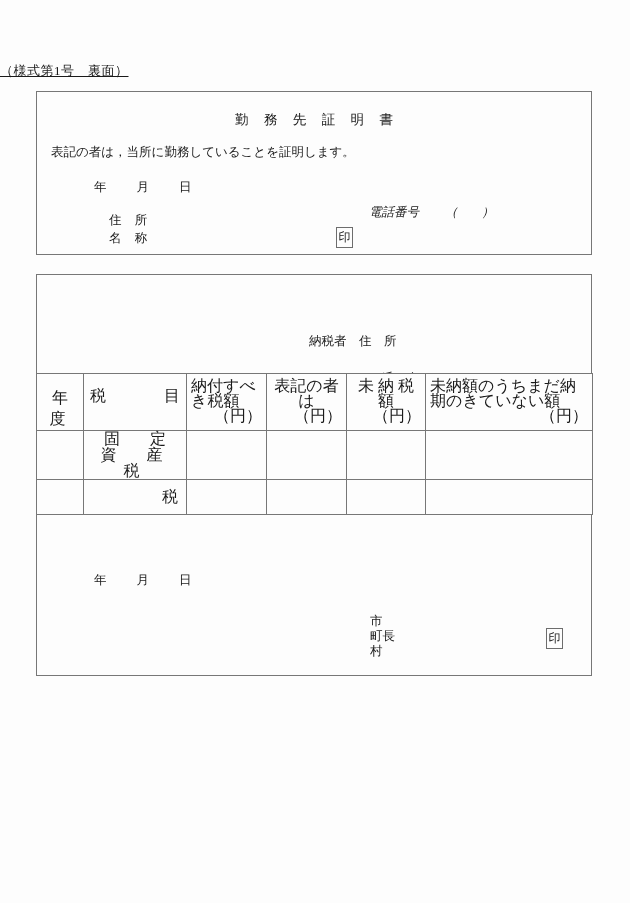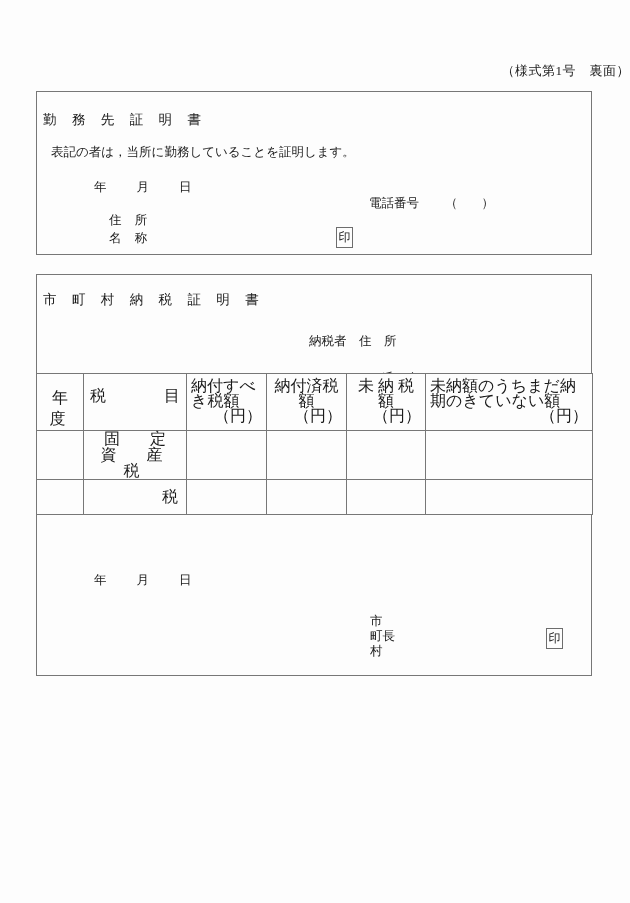--- a/index.html
+++ b/index.html
@@ -23,23 +23,24 @@
     width: 630px;
     height: 903px;
   }
 
   
   .form-no {
     position: absolute;
     left: 0;
     top: 62px;
     width: 630px;
-    text-align: right;
+    text-align: left;
     font-size: 13px;
     letter-spacing: 0.5px;
+    text-decoration: underline;
   }
 
   
   .box {
     position: absolute;
     border: 1px solid #777;
     background: #fdfdfd;
     box-sizing: border-box;
   }
 
@@ -54,40 +55,40 @@
     left: 36px;
     top: 274px;
     width: 556px;
     height: 402px;
   }
 
   
   .doc-title {
     position: absolute;
     width: 100%;
-    text-align: left;
+    text-align: center;
     font-size: 13.5px;
     letter-spacing: 6px;
     text-indent: 6px;
   }
   #employment-title { top: 19px; }
   #tax-title { top: 16px; }
 
   .body-line {
     position: absolute;
     font-size: 12.5px;
     white-space: nowrap;
   }
 
   
   #employment-statement { left: 14px; top: 52px; text-align: center; }
   #employment-date { left: 57px; top: 87px; letter-spacing: 0px; }
   #employment-date .gap { display: inline-block; width: 30px; }
   #employment-address-label { left: 72px; top: 120px; letter-spacing: 5px; }
-  #employment-phone { left: 332px; top: 103px; }
+  #employment-phone { left: 332px; top: 112px; font-style: italic; }
   #employment-phone .ph-gap { display: inline-block; width: 26px; }
   #employment-phone .paren-gap { display: inline-block; width: 24px; }
   #employment-name-label { left: 72px; top: 138px; letter-spacing: 5px; }
 
   
   .seal {
     position: absolute;
     border: 1px solid #6d6d6d;
     box-sizing: border-box;
     font-size: 12px;
@@ -242,21 +243,20 @@
       <span>電話番号</span><span class="ph-gap"></span><span>（</span><span class="paren-gap"></span><span>）</span>
     </div>
 
     <div class="body-line" id="employment-name-label">名 称</div>
 
     <div class="seal" id="employment-seal">印</div>
   </div>
 
   <div class="box" id="box-tax">
 
-    <div class="doc-title" id="tax-title">市 町 村 納 税 証 明 書</div>
 
     <div class="body-line" id="tax-payer-address">納税者　住　所</div>
 
     <div class="body-line" id="tax-payer-name">氏　名</div>
 
     <table class="tax-table">
       <colgroup>
         <col class="col-year">
         <col class="col-item">
         <col class="col-should">
@@ -275,21 +275,21 @@
             </div>
           </td>
           <td class="hdr">
             <div class="hdr-wrap">
               <span>納付すべき税額</span>
               <span class="yen-right">（円）</span>
             </div>
           </td>
           <td class="hdr">
             <div class="hdr-center-2">
-              <span>納付済税額</span>
+              <span>表記の者は</span>
               <span class="yen-right">（円）</span>
             </div>
           </td>
           <td class="hdr">
             <div class="hdr-center-2">
               <span>未 納 税 額</span>
               <span class="yen-right">（円）</span>
             </div>
           </td>
           <td class="hdr">

